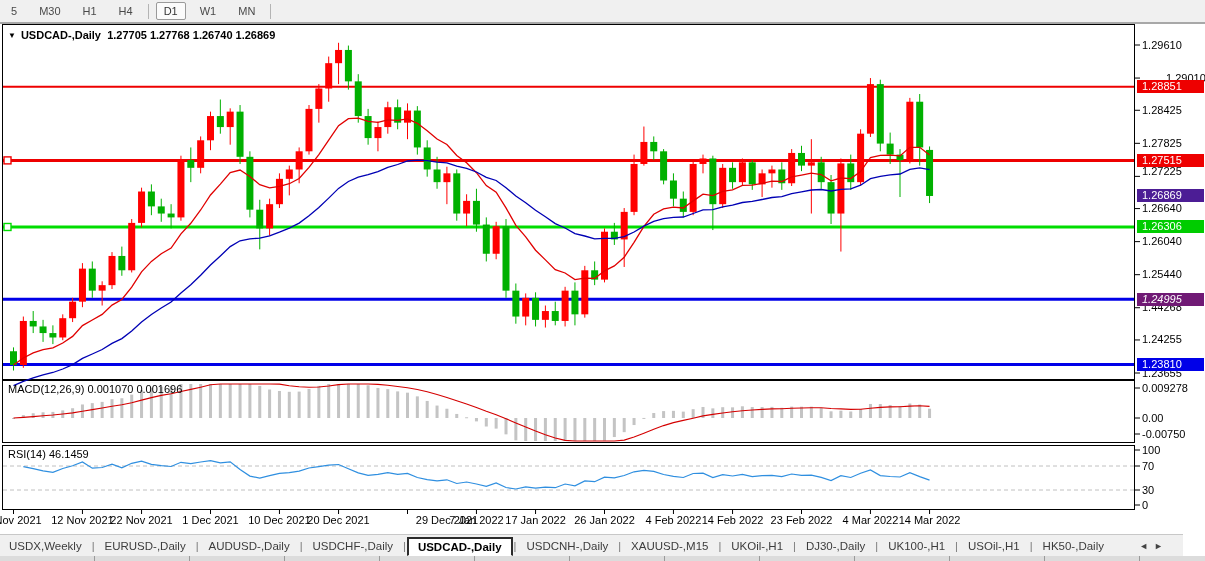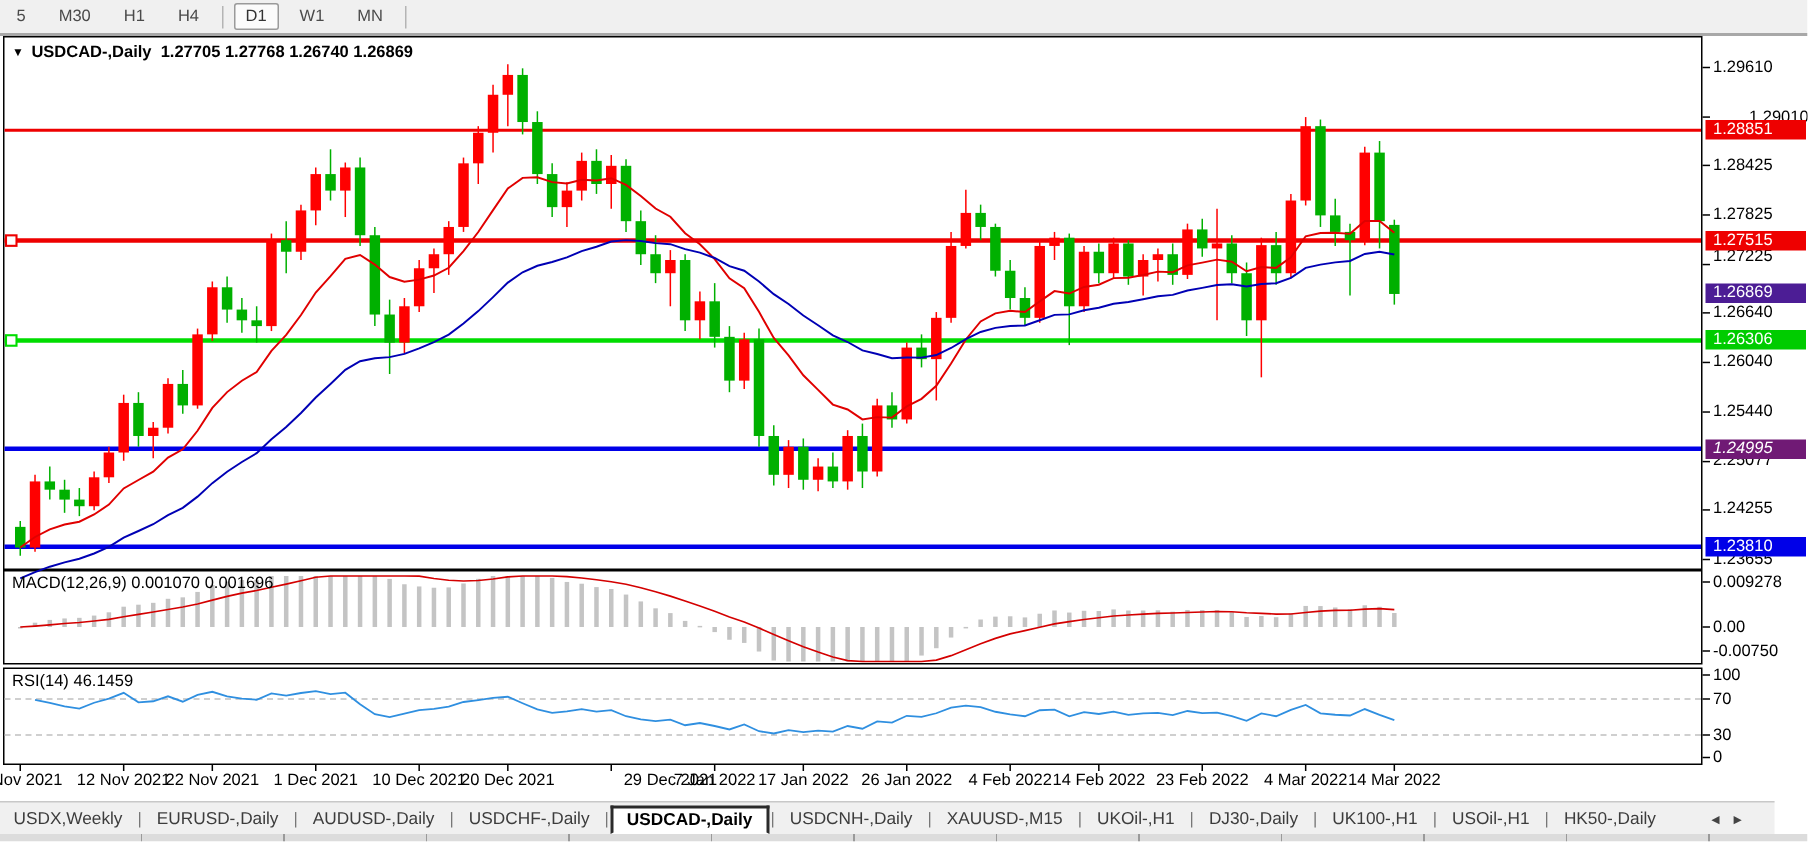--- a/index.html
+++ b/index.html
@@ -611,21 +611,21 @@
 <div id="bottom-strip"></div>
 
 <div class="ax-label" style="top: 38.5px;">1.29610</div>
 <div class="ax-label" style="top: 71.548px; margin-left: 24px;">1.29010</div>
 <div class="ax-label" style="top: 103.77px;">1.28425</div>
 <div class="ax-label" style="top: 136.818px;">1.27825</div>
 <div class="ax-label" style="top: 165px;">1.27225</div>
 <div class="ax-label" style="top: 202.088px;">1.26640</div>
 <div class="ax-label" style="top: 235.136px;">1.26040</div>
 <div class="ax-label" style="top: 268.184px;">1.25440</div>
-<div class="ax-label" style="top: 301.232px;">2.25077</div>
+<div class="ax-label" style="top: 301.232px;">1.44268</div>
 <div class="ax-label" style="top: 333.453px;">1.24255</div>
 <div class="ax-label" style="top: 366.501px;">1.23655</div>
 <div class="badge" style="top: 80.3057px; background: rgb(238, 0, 0);">1.28851</div>
 <div class="badge" style="top: 153.893px; background: rgb(238, 0, 0);">1.27515</div>
 <div class="badge" style="top: 189.474px; background: #4c1d95;">1.26869</div>
 <div class="badge" style="top: 220.484px; background: rgb(0, 204, 0);">1.26306</div>
 <div class="badge" style="top: 292.694px; background: #701a75; font-style: italic;">1.24995</div>
 <div class="badge" style="top: 357.964px; background: rgb(0, 0, 232);">1.23810</div>
 <div class="ax-label" style="top: 381.5px;">0.009278</div>
 <div class="ax-label" style="top: 411.5px;">0.00</div>

